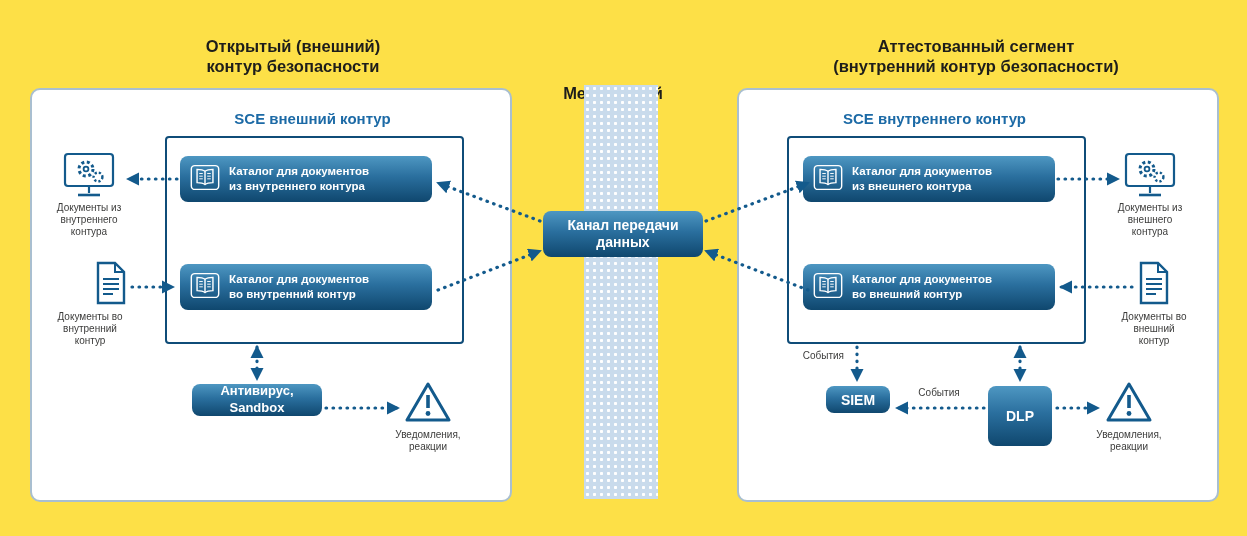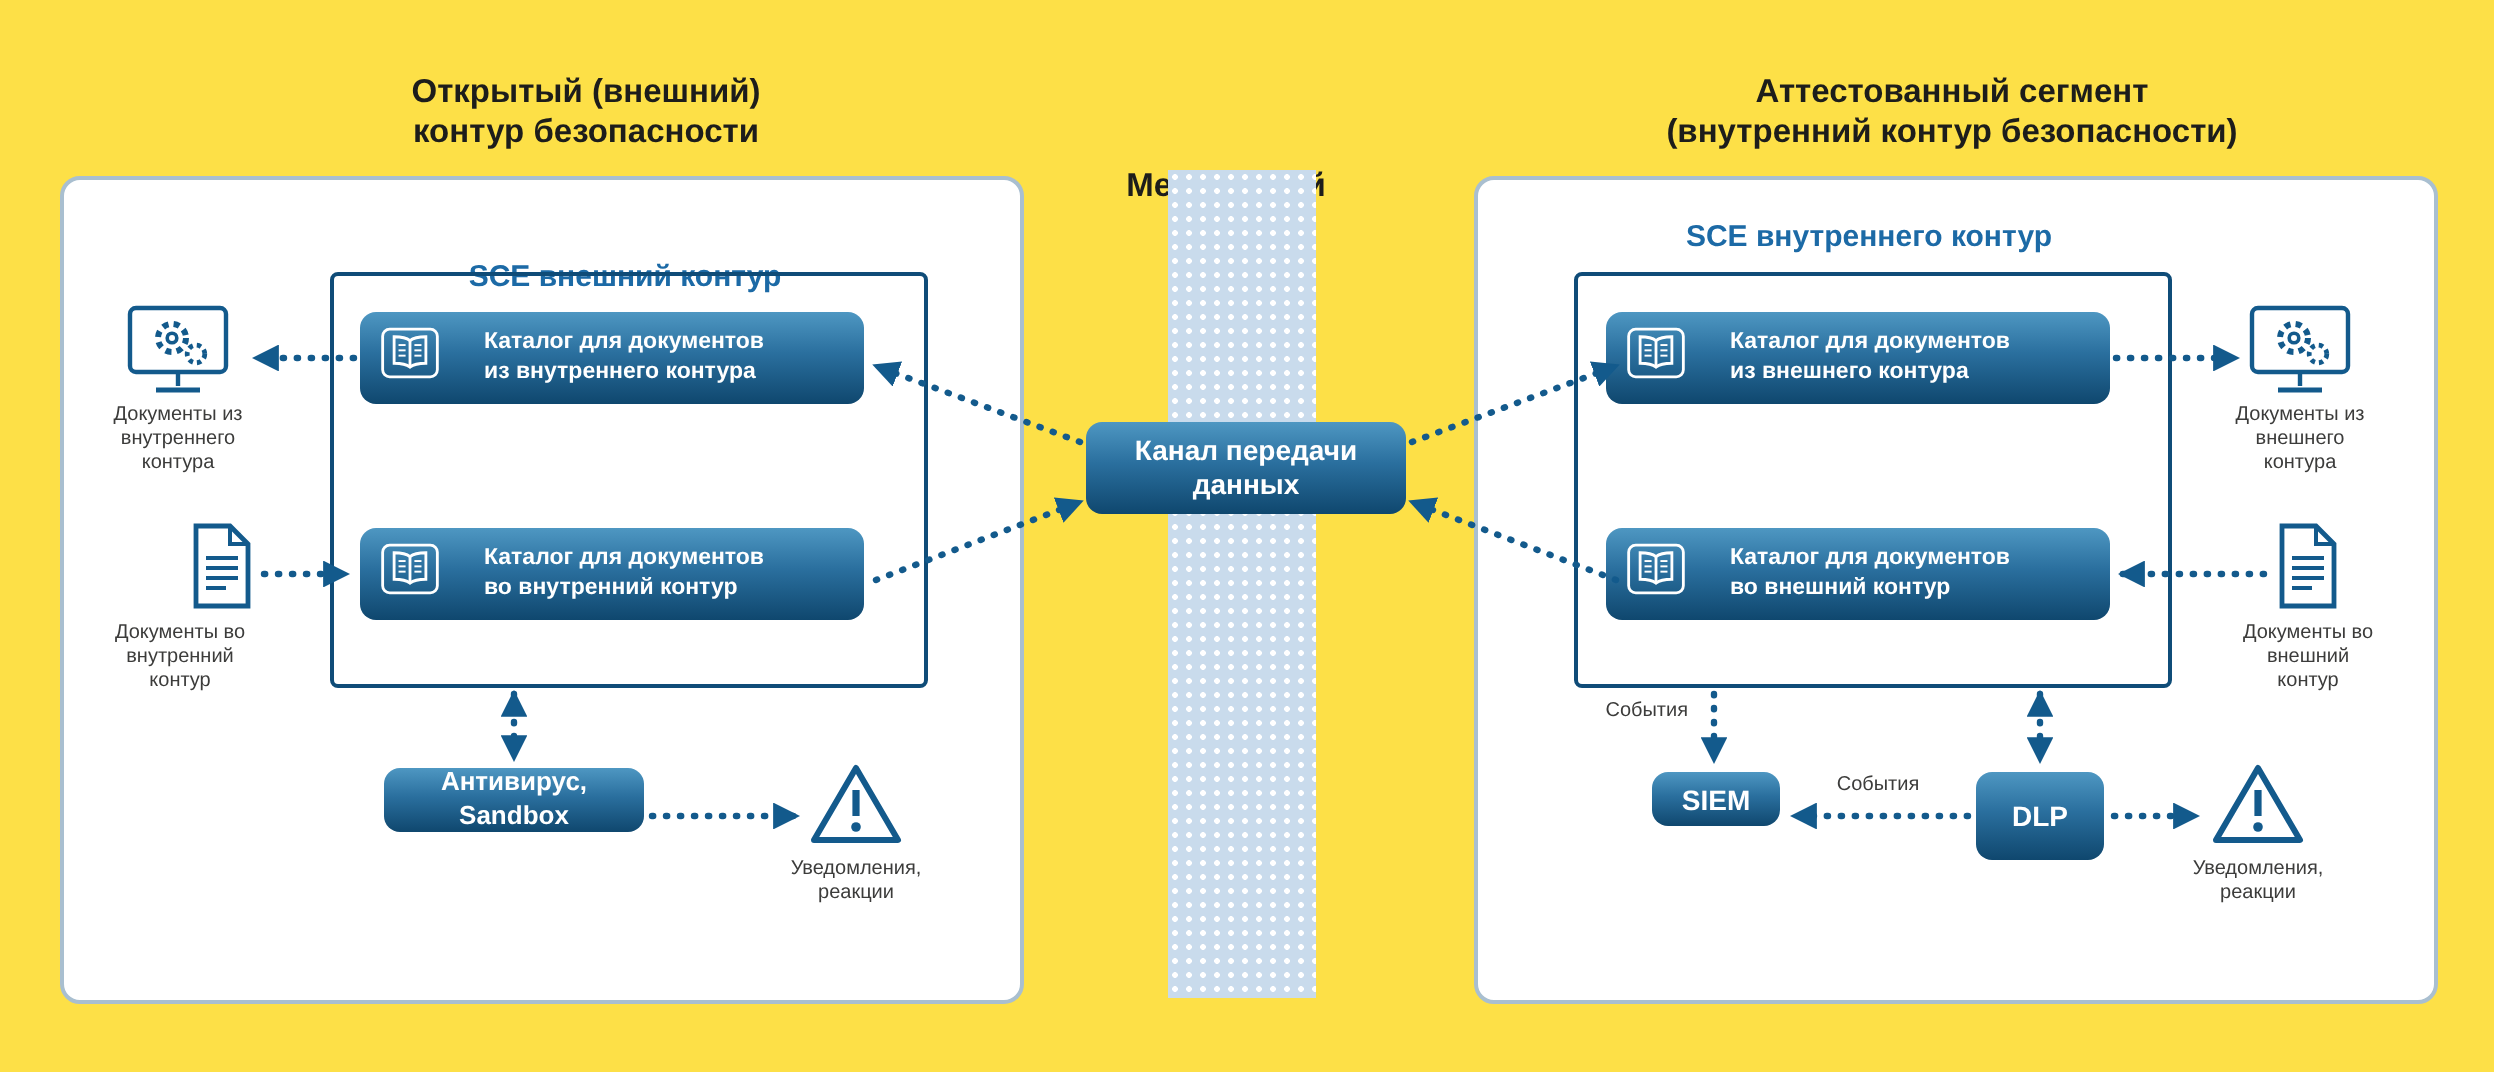--- a/index.html
+++ b/index.html
@@ -18,21 +18,21 @@
     position:absolute; background-color:#c9dbec;
     background-image: radial-gradient(#ffffff 1.4px, rgba(255,255,255,0) 1.5px);
     background-size:7px 7px;
   }
   .sce-title {
     position:absolute; text-align:center; font-weight:bold; font-size:15px;
     color:#1c6aa6; white-space:pre-line;
   }
   .inner { position:absolute; border:2.5px solid #0f4c78; border-radius:4px; }
   .chip {
-    position:absolute; display:flex; align-items:center; gap:22px; padding:0 10px;
+    position:absolute; display:flex; align-items:center; gap:9px; padding:0 10px;
     background:linear-gradient(180deg,#4e97c2 0%,#2a6f9e 45%,#0f476e 100%);
     border-radius:8px; color:#fff; box-sizing:border-box;
   }
   .chip-txt { font-weight:bold; font-size:11.5px; line-height:1.3; white-space:pre-line; }
   .bluebox {
     position:absolute; display:flex; align-items:center; justify-content:center;
     text-align:center; background:linear-gradient(180deg,#4e97c2 0%,#2a6f9e 45%,#0f476e 100%);
     border-radius:8px; color:#fff; font-weight:bold; white-space:pre-line; box-sizing:border-box;
   }
   .lbl {
@@ -51,21 +51,21 @@
 контур безопасности</div>
   <div class="hdr" style="left:543px; top:36px; width:140px;margin-top:47px;">Межсетевой
 экран</div>
   <div class="hdr" style="left:737px; top:36px; width:478px;">Аттестованный сегмент
 (внутренний контур безопасности)</div>
 
   <div class="outer" style="left:30px; top:88px; width:478px; height:410px;"></div>
   <div class="fw-bar" style="left:584px; top:85px; width:74px; height:414px;"></div>
   <div class="outer" style="left:737px; top:88px; width:478px; height:410px;"></div>
 
-  <div class="sce-title" style="left:165px; top:110px; width:295px;margin-top:20px;">SCE внешний контур</div>
+  <div class="sce-title" style="left:165px; top:110px; width:295px;">SCE внешний контур</div>
   <div class="sce-title" style="left:787px; top:110px; width:295px;">SCE внутреннего контур</div>
 
   <div class="inner" style="left:165px; top:136px; width:295px; height:204px;"></div>
   <div class="inner" style="left:787px; top:136px; width:295px; height:204px;"></div>
 
   <div class="chip" style="left:180px; top:156px; width:252px; height:46px;">
     <span>
       <svg width="30" height="27" viewBox="0 0 34 30" fill="none" stroke="#ffffff" stroke-width="1.6">
         <rect x="1.5" y="1.5" width="31" height="27" rx="4"></rect>
         <path d="M17 8 C14.8 6.2 11.5 5.8 8 5.8 v15 c3.5 0 6.8 .4 9 2.2 c2.2-1.8 5.5-2.2 9-2.2 v-15 c-3.5 0-6.8 .4-9 2.2 z"></path>
@@ -136,21 +136,21 @@
 во внешний контур</span>
   </div>
 
   <div class="bluebox" style="left:543px; top:211px; width:160px; height:46px; font-size:14px; line-height:1.25;">Канал передачи
 данных</div>
 
   <div class="bluebox" style="left:192px; top:384px; width:130px; height:32px; font-size:13px; line-height:1.3;">Антивирус,
 Sandbox</div>
 
   <div class="bluebox" style="left:826px; top:386px; width:64px; height:27px; font-size:14px;">SIEM</div>
-  <div class="bluebox" style="left:988px; top:386px; width:64px; height:44px; font-size:14px;">DLP</div>
+  <div class="bluebox" style="left:988px; top:386px; width:64px; height:60px; font-size:14px;">DLP</div>
 
   <div class="lbl" style="left:778px; top:350px; width:66px; text-align:right;">События</div>
   <div class="lbl" style="left:909px; top:387px; width:60px;">События</div>
 
   <div class="icon" style="left:60px; top:150px;">
     <svg width="58" height="50" viewBox="0 0 58 50" fill="none" stroke="#135a8c" stroke-width="2.2">
       <rect x="5" y="4" width="48" height="32" rx="3"></rect>
       <line x1="29" y1="36" x2="29" y2="43"></line>
       <line x1="18" y1="45" x2="40" y2="45" stroke-width="2.6"></line>
       <circle cx="26" cy="19" r="7" stroke-width="3" stroke-dasharray="3 2.6"></circle>

